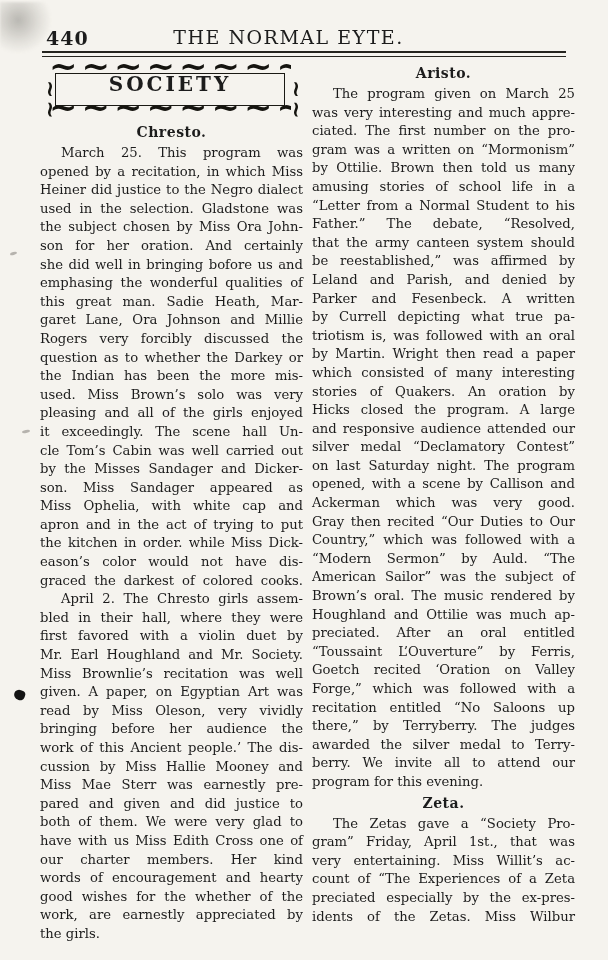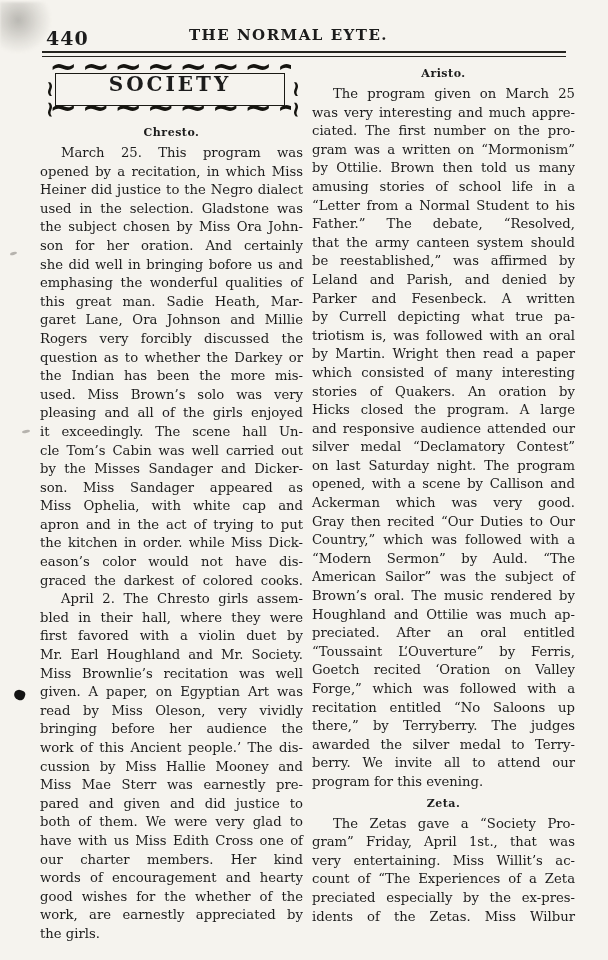--- a/index.html
+++ b/index.html
@@ -23,21 +23,21 @@
     position:absolute;left:14px;top:690px;width:11px;height:10px;
     background:#141414;border-radius:55% 45% 50% 60%;transform:rotate(20deg);
   }
   
   .page-number{
     position:absolute;left:46px;top:27px;
     font-size:19px;font-weight:bold;letter-spacing:1px;
   }
   .masthead{
     position:absolute;left:0;right:31px;top:26px;text-align:center;
-    font-size:15px;font-weight:bold;letter-spacing:1.5px;
+    font-size:19px;font-weight:normal;letter-spacing:1.5px;
   }
   .header-rule{
     position:absolute;left:42px;top:51px;width:524px;height:3px;
     border-top:2px solid #25241f;border-bottom:1px solid #25241f;
   }
   
   .society-box{position:absolute;left:41px;top:61px;width:258px;height:57px;}
   .society-inner{
     position:absolute;left:14px;right:14px;top:12px;bottom:12px;
     border:1.5px solid #1a1914;
@@ -58,21 +58,21 @@
     font-weight:bold;font-size:22px;line-height:10px;letter-spacing:2px;
     color:#15140f;white-space:nowrap;
   }
   .orn-side.left{left:-3px;transform:translateY(-55%) rotate(90deg);}
   .orn-side.right{right:-3px;transform:translateY(-55%) rotate(90deg);}
   
   .column{position:absolute;width:263px;font-size:13.2px;line-height:18.6px;}
   .column.left{left:40px;top:121px;}
   .column.right{left:312px;top:62px;}
   .heading{
-    text-align:center;font-weight:bold;font-size:11px;line-height:21px;
+    text-align:center;font-weight:bold;font-size:14px;line-height:21px;
     margin:1px 0 1px 0;letter-spacing:0.5px;
   }
   .line{text-align:justify;text-align-last:justify;}
   .line.indent{text-indent:21px;}
   .line.endline{text-align-last:left;}
 </style>
 </head>
 <body>
 
 <div class="page">

